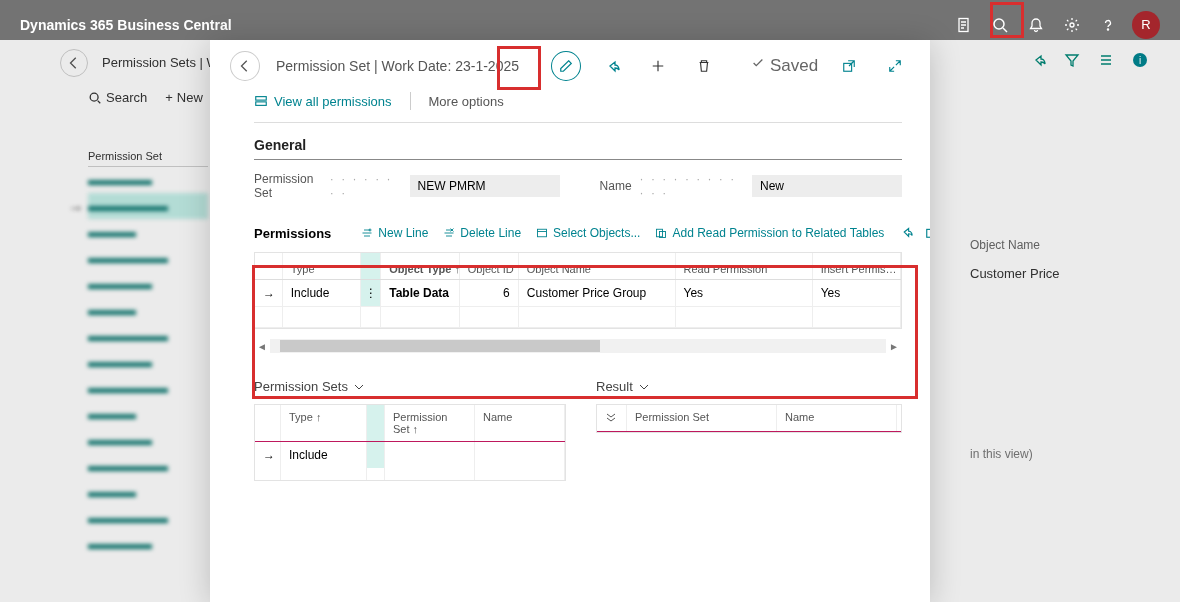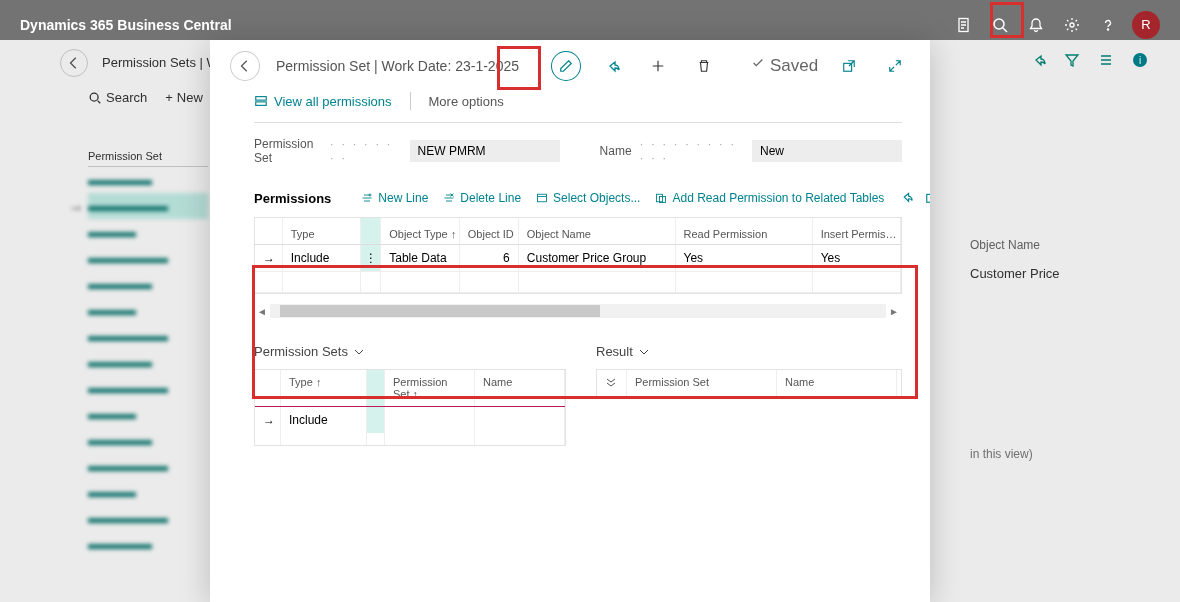--- a/index.html
+++ b/index.html
@@ -62,21 +62,21 @@
   .perm-header .ricons { margin-left:auto; display:flex; gap:12px; color:#00838f;}
 
   .grid { border:1px solid #e3e3e3; font-size:12px; }
   .grid .hrow, .grid .drow { display:flex; }
   .grid .cell { border-right:1px solid #eee; padding:6px 8px; overflow:hidden; white-space:nowrap; }
   .grid .hrow { border-bottom:1px solid #ddd; background:#fff; color:#555; }
   .grid .hrow .cell { font-size:11px; padding-top:10px; padding-bottom:4px;}
   .grid .c-arrow{width:28px; text-align:center;}
   .grid .c-type{width:80px;}
   .grid .c-handle{width:20px; background:#d6f2ed; display:flex; align-items:center; justify-content:center;}
-  .grid .c-objtype{width:80px;}
+  .grid .c-objtype{width:80px;font-weight:bold;}
   .grid .c-objid{width:60px; text-align:right;}
   .grid .c-objname{width:160px;}
   .grid .c-read{width:140px;}
   .grid .c-insert{width:90px;}
   .grid .drow { border-bottom:1px solid #eee;}
   .grid .drow.empty .cell{height:20px;}
 
   .hscroll { display:flex; align-items:center; margin-top:10px; }
   .hscroll .track { flex:1; height:14px; background:#f1f1f1; position:relative; }
   .hscroll .thumb { position:absolute; left:10px; top:1px; height:12px; width:320px; background:#c9c9c9; }
@@ -267,20 +267,21 @@
         <svg width="14" height="14" viewBox="0 0 16 16" fill="none" stroke="currentColor" stroke-width="1.3">
             <rect x="2" y="3" width="12" height="4"></rect>
             <rect x="2" y="9" width="12" height="4"></rect>
           </svg>
         <span>View all permissions</span>
       </div>
       <div class="vdiv"></div>
       <div class="more">More options</div>
     </div>
 
+    <div class="section-title">General</div>
     <div class="general-row">
       <div class="field">
         <span class="lbl">Permission Set</span>
         <span class="dots">· · · · · · · ·</span>
         <span class="val">NEW PMRM</span>
       </div>
       <div class="field">
         <span class="lbl">Name</span>
         <span class="dots">· · · · · · · · · · · ·</span>
         <span class="val">New</span>

